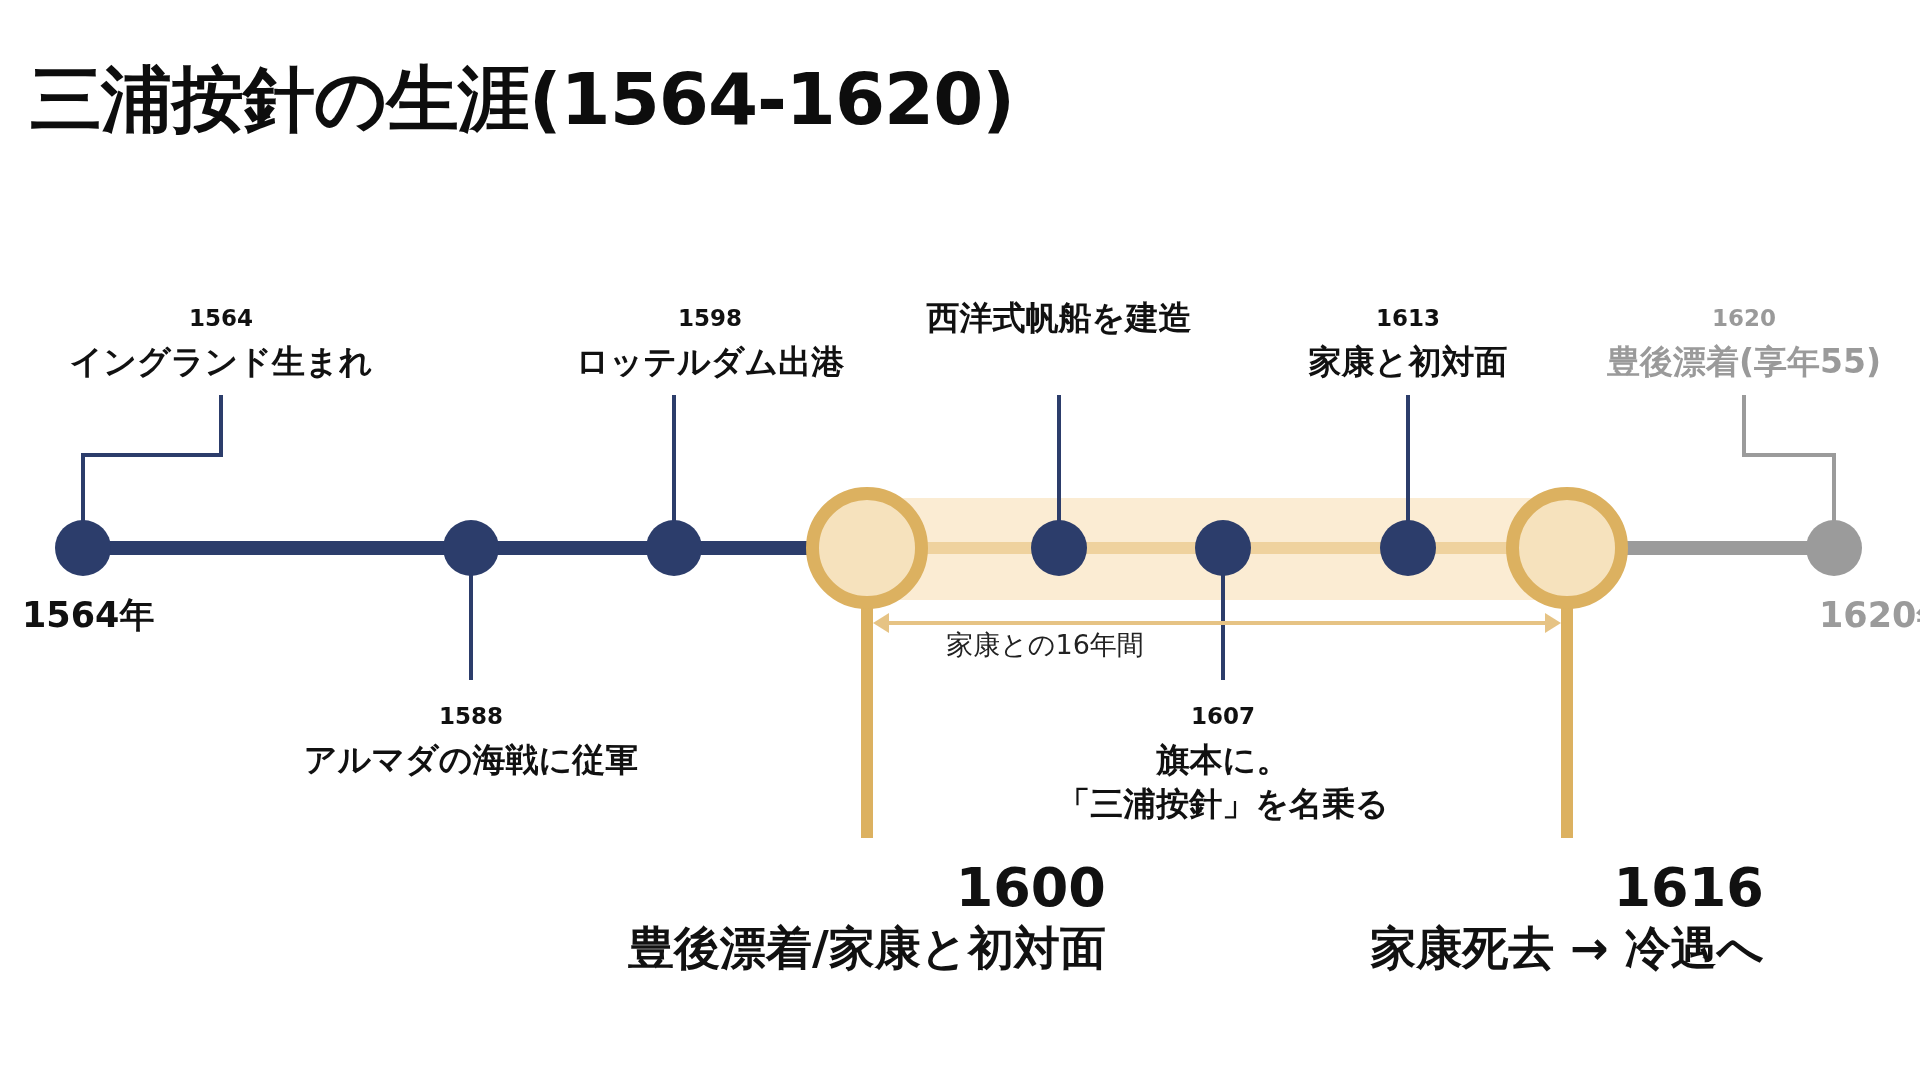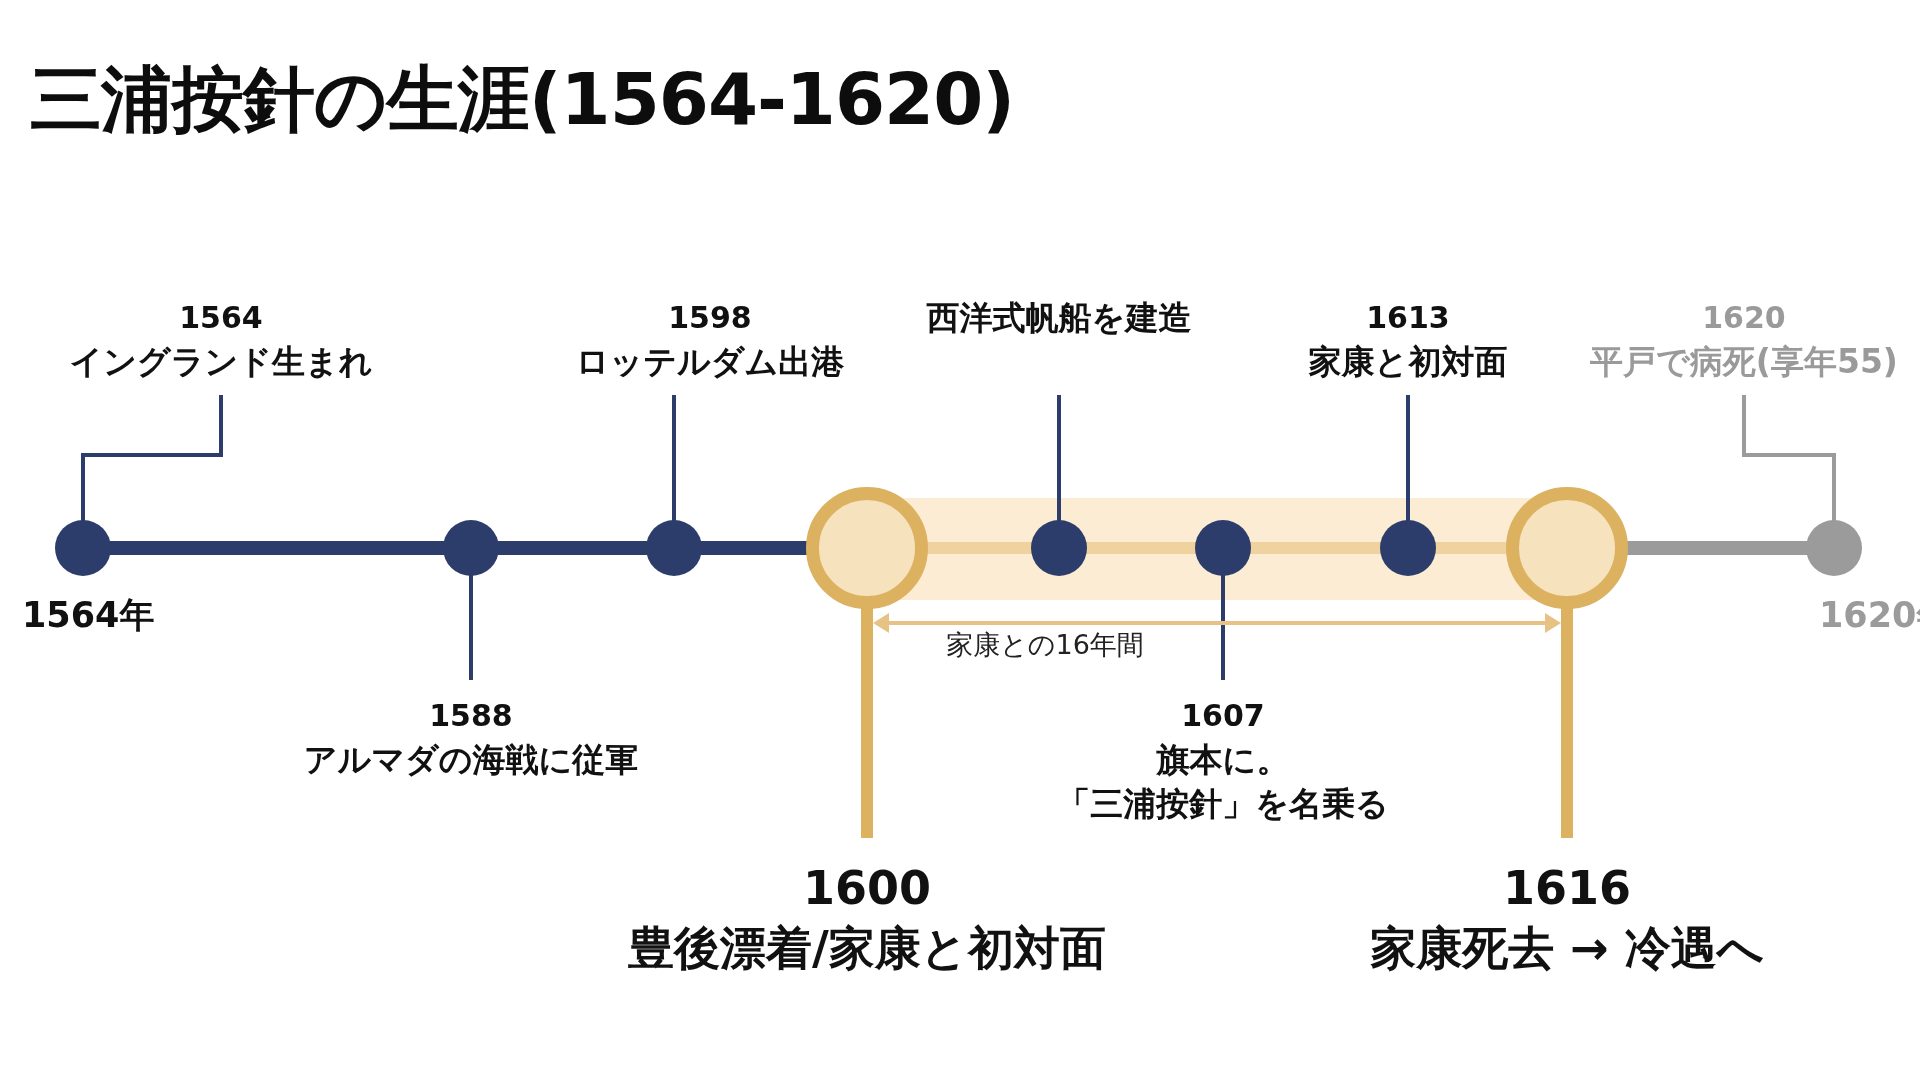--- a/index.html
+++ b/index.html
@@ -11,23 +11,23 @@
   }
   .abs { position:absolute; }
   .title {
     left:30px; top:52px; font-size:72px; font-weight:bold; letter-spacing:-1px;
     color:#0d0d0d; white-space:nowrap;
   }
   .line { position:absolute; }
   .dot { position:absolute; border-radius:50%; }
   .ring { position:absolute; border-radius:50%; box-sizing:border-box; }
   .lbl { position:absolute; text-align:center; white-space:nowrap; transform:translateX(-50%); font-weight:bold; }
-  .lbl .yr { display:block; font-size:30px; line-height:44px; }
+  .lbl .yr { display:block; font-size:23px; line-height:44px; }
   .lbl .desc { display:block; font-size:33px; line-height:44px; }
-  .big .yr { font-size:46px; line-height:60px; }
+  .big .yr { font-size:54px; line-height:60px;text-align:right; }
   .big .desc { font-size:46px; line-height:60px; }
   .gray { color:#9a9a9a; }
   .axis-lbl { position:absolute; font-size:35px; font-weight:bold; white-space:nowrap; }
   .span-text { position:absolute; font-size:27px; color:#222; white-space:nowrap; transform:translateX(-50%); }
 </style>
 </head>
 <body>
 
 <div class="abs title">三浦按針の生涯(1564-1620)</div>
 
@@ -91,21 +91,21 @@
   </div>
   <div class="lbl" style="left:1059px; top:296px;">
     <span class="desc">西洋式帆船を建造</span>
   </div>
   <div class="lbl" style="left:1408px; top:296px;">
     <span class="yr">1613</span>
     <span class="desc">家康と初対面</span>
   </div>
   <div class="lbl gray" style="left:1744px; top:296px;">
     <span class="yr">1620</span>
-    <span class="desc">平戸で病死(享年55)</span>
+    <span class="desc">豊後漂着(享年55)</span>
   </div>
 
   <div class="lbl" style="left:471px; top:694px;">
     <span class="yr">1588</span>
     <span class="desc">アルマダの海戦に従軍</span>
   </div>
   <div class="lbl" style="left:1223px; top:694px;">
     <span class="yr">1607</span>
     <span class="desc">旗本に。</span>
     <span class="desc">「三浦按針」を名乗る</span>

